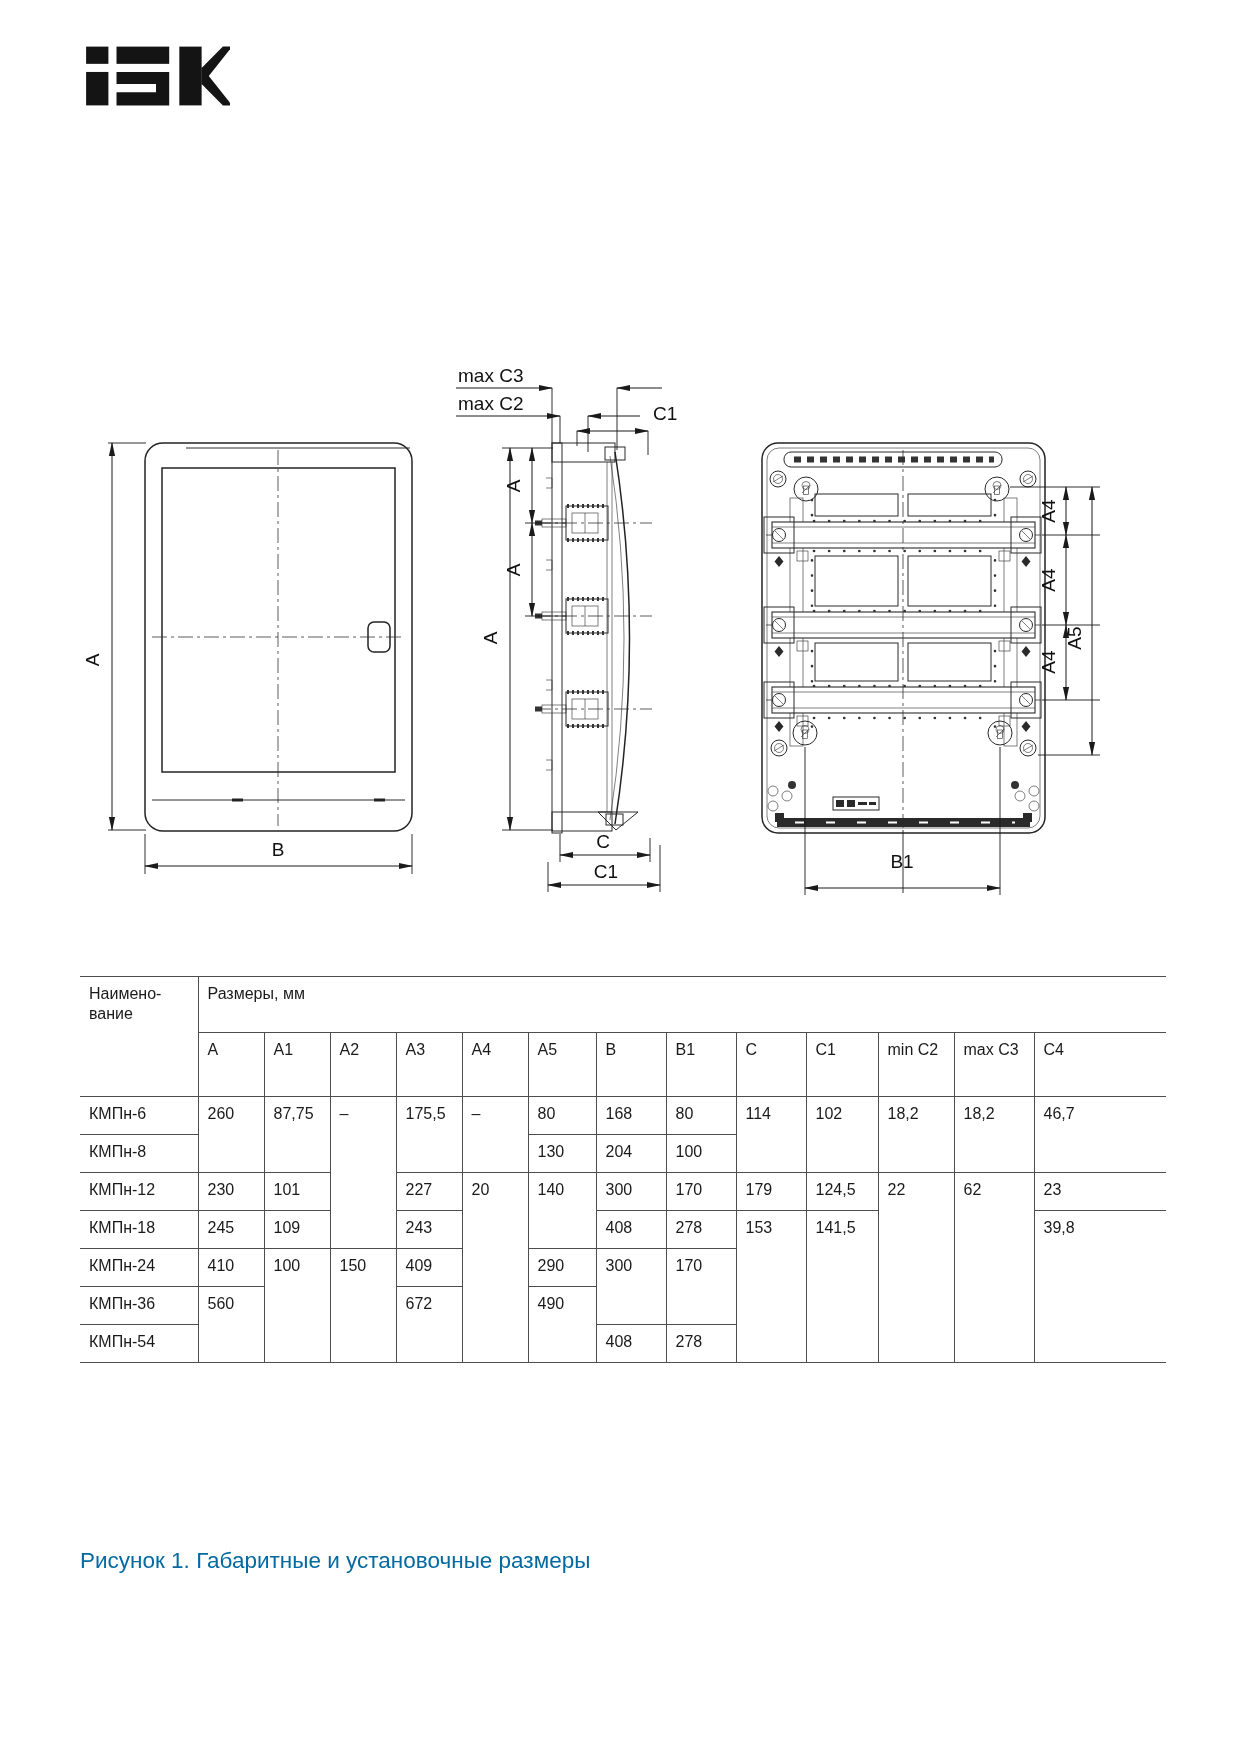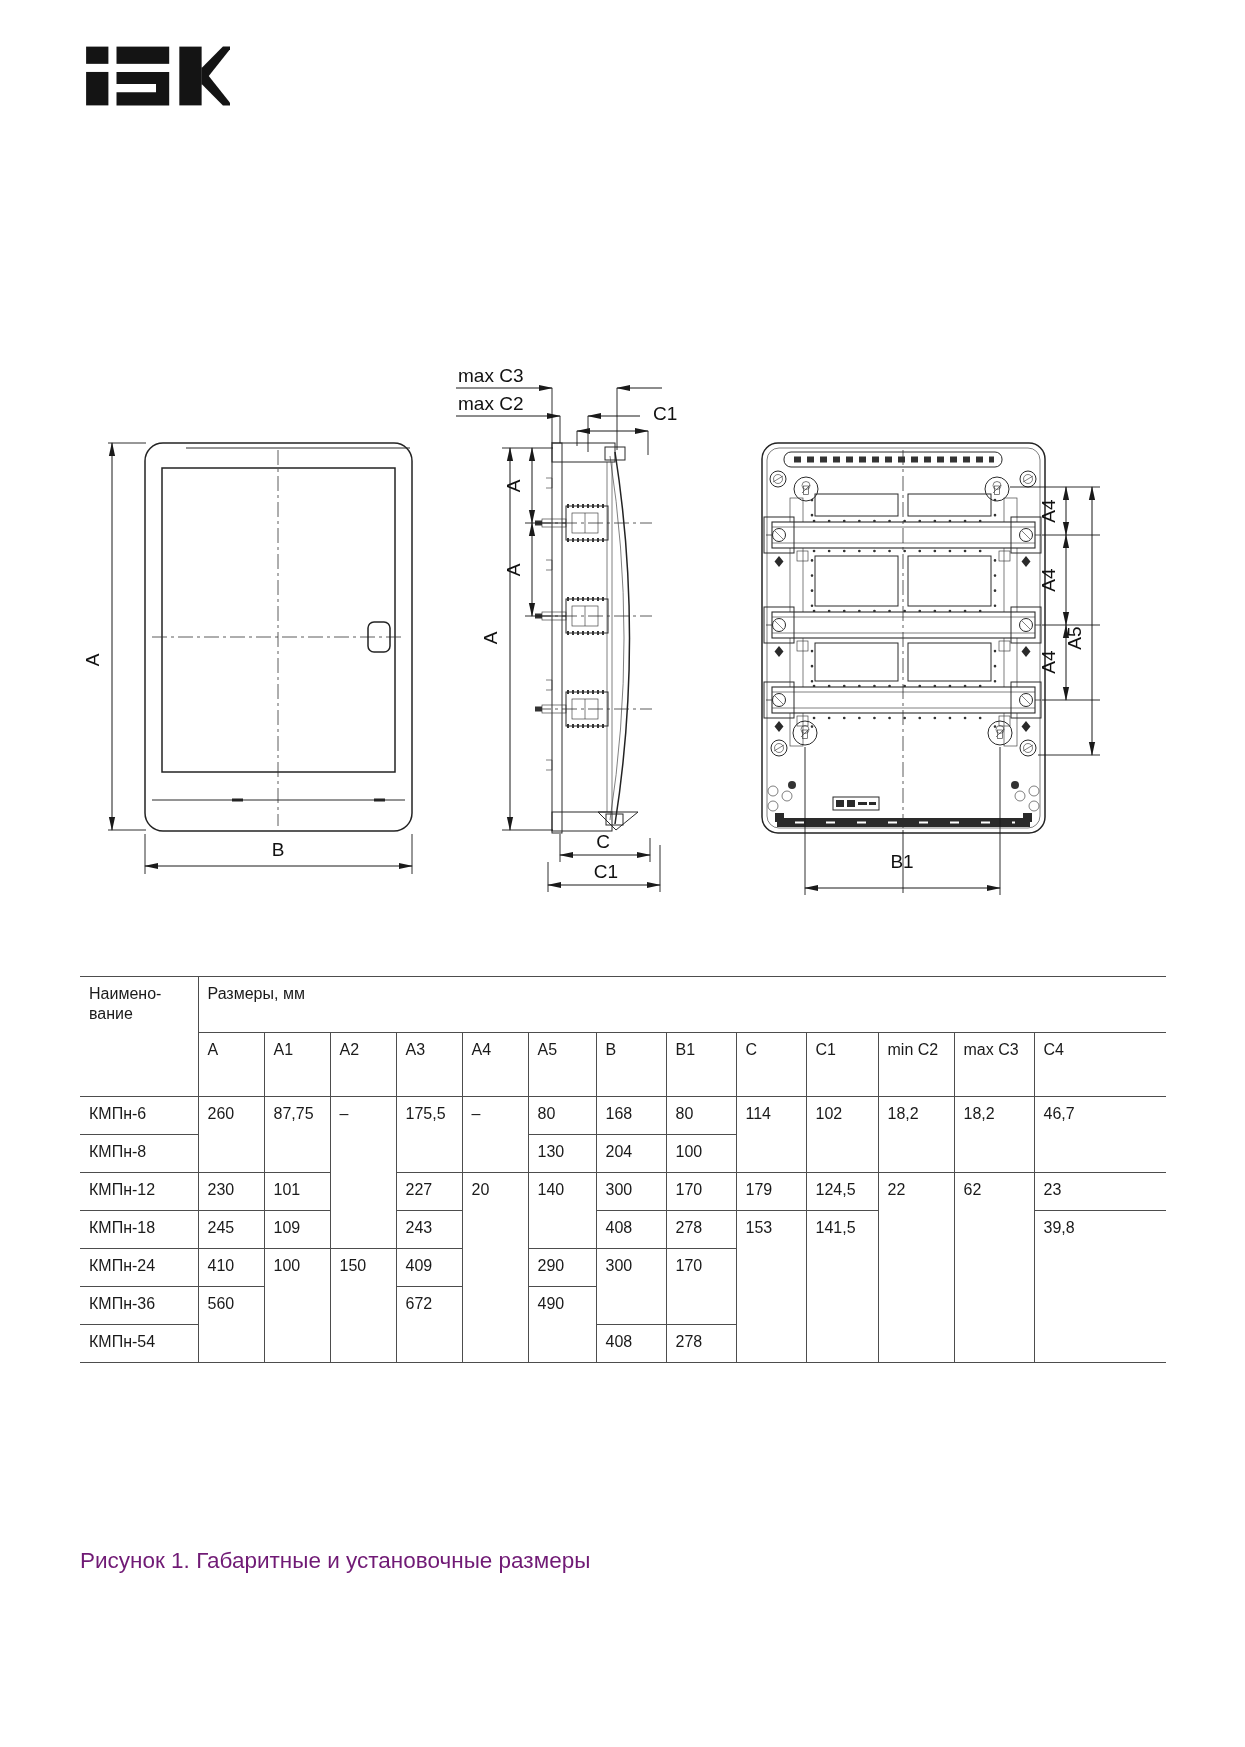--- a/index.html
+++ b/index.html
@@ -29,21 +29,21 @@
   }
   .dim-table th, .dim-table td {
     border:1px solid #4d4d4d; font-weight:400; text-align:left;
     vertical-align:top; padding:7px 4px 4px 9px; overflow:hidden;
   }
   .dim-table thead tr.hr1 th { height:44px; }
   .dim-table thead tr.hr2 th { height:52px; }
   .dim-table tbody td { height:26px; }
   .pre { white-space:pre-line; }
 
-  .caption { position:absolute; left:80px; top:1548px; font-size:22.5px; color:#701a75; }
+  .caption { position:absolute; left:80px; top:1548px; font-size:22.5px; color:#0369a1; }
 </style>
 </head>
 <body>
 
 <svg class="logo" width="152" height="60" viewBox="0 0 150 58" aria-label="IEK">
   <g fill="#141414">
     <rect x="8" y="0" width="22" height="17"></rect>
     <rect x="8" y="25" width="22" height="33"></rect>
     <rect x="38" y="0" width="52" height="17"></rect>
     <path d="M38,25 H90 V58 H38 V45 H77 V37 H38 Z"></path>

